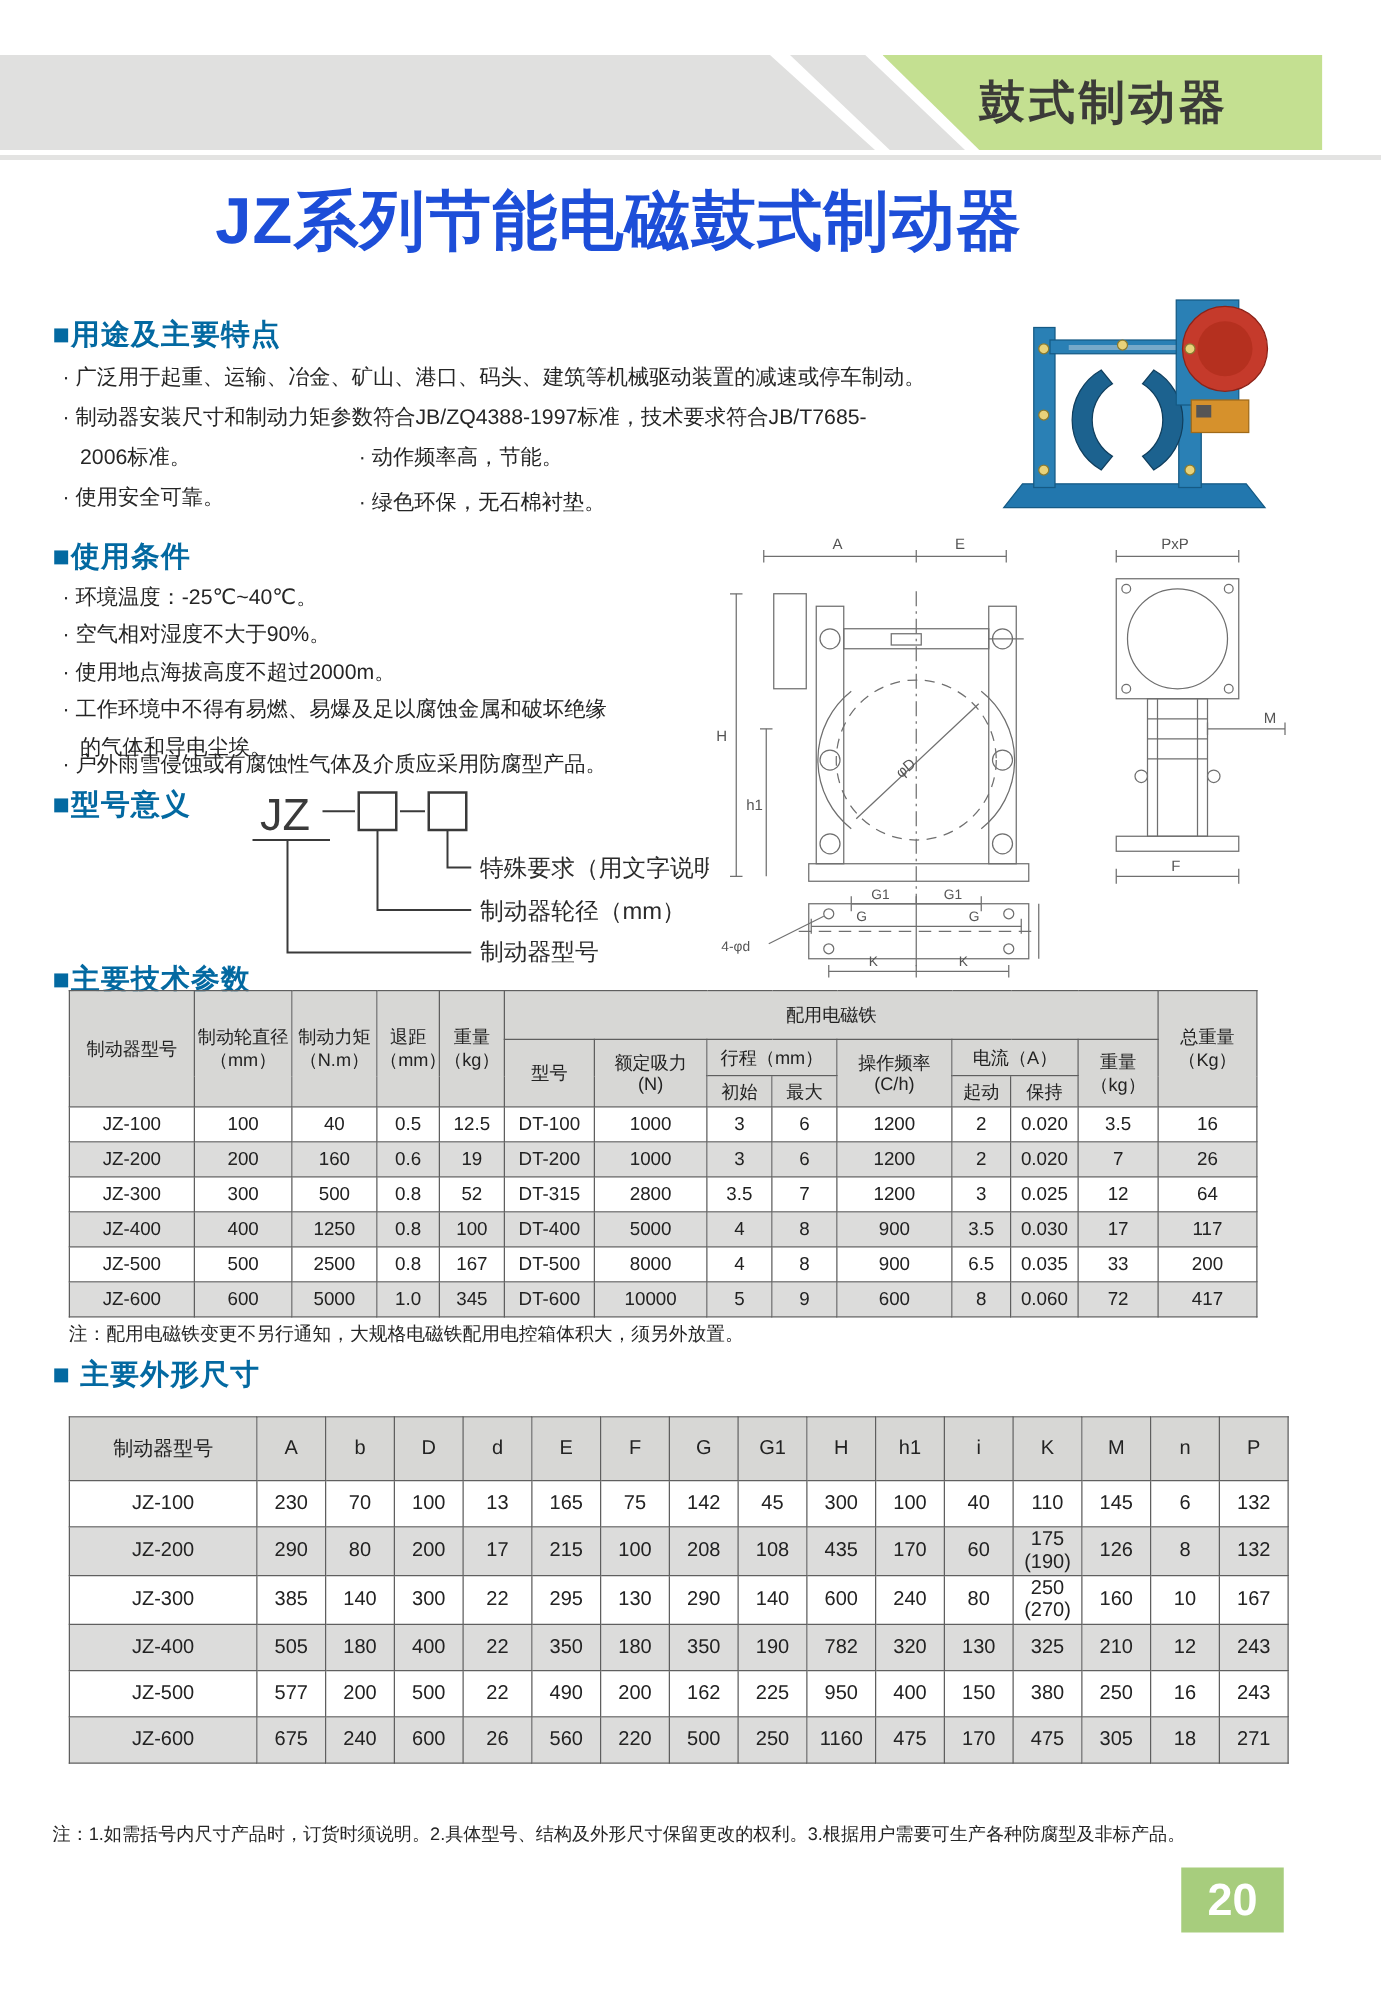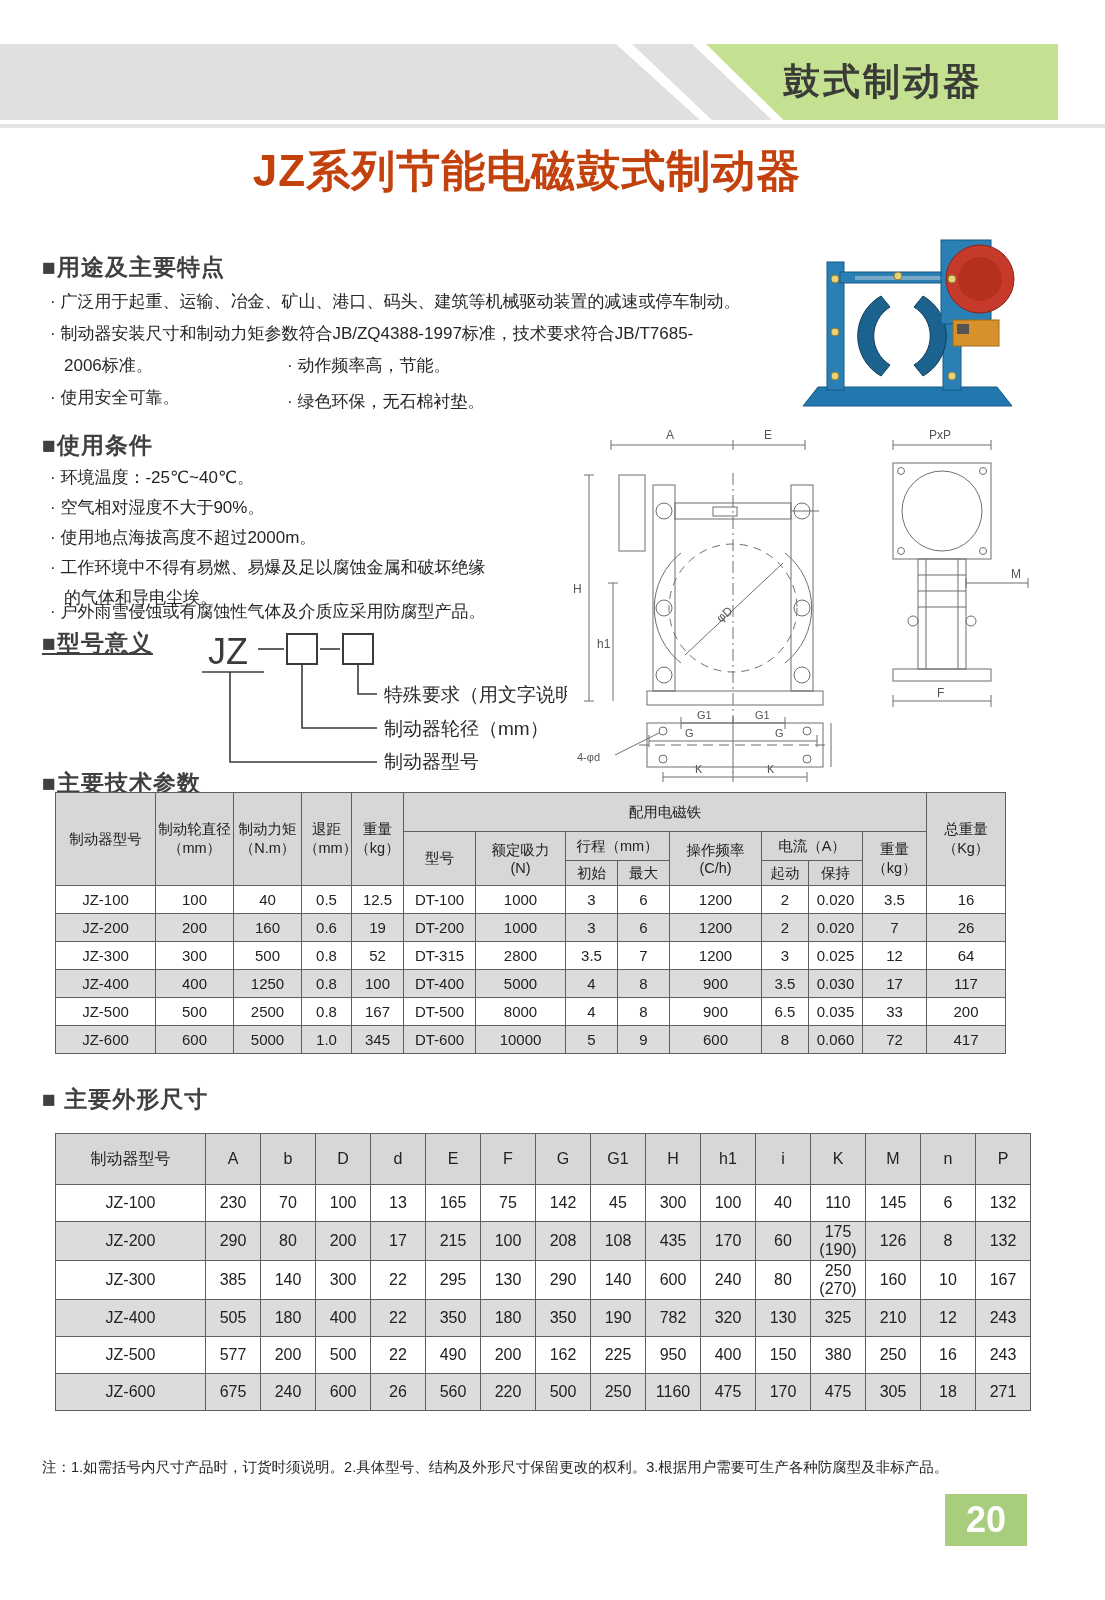--- a/index.html
+++ b/index.html
@@ -12,23 +12,23 @@
              clip-path:polygon(0 0,88% 0,100% 100%,0 100%);}
   .band-stripe{left:632px;top:44px;width:140px;height:76px;background:#e0e0df;
              clip-path:polygon(0 0,43% 0,100% 100%,57% 100%);}
   .band-green{left:706px;top:44px;width:352px;height:76px;background:#c4e091;
              clip-path:polygon(0 0,100% 0,100% 100%,22% 100%);
              line-height:76px;text-align:right;padding-right:75px;box-sizing:border-box;
              font-size:37px;font-weight:600;color:#3b3b38;letter-spacing:3px;}
   .band-line{left:0;top:124px;width:1105px;height:4px;background:#e3e3e2;}
 
   .page-title{left:0;top:142px;width:990px;text-align:center;
-              font-size:44px;font-weight:800;color:#c2410c;letter-spacing:1px;padding-left:32px;}
-
-  .sec-heading{font-size:23px;font-weight:700;color:#404040;letter-spacing:1px;}
+              font-size:52px;font-weight:800;color:#1d4ed8;letter-spacing:1px;}
+
+  .sec-heading{font-size:23px;font-weight:700;color:#0369a1;letter-spacing:1px;}
   .bullet{font-size:17px;font-weight:500;color:#252525;white-space:nowrap;}
   .note{font-size:15px;color:#252525;}
   .unit{font-size:15px;color:#252525;margin-top:28px;}
 
   table{border-collapse:collapse;table-layout:fixed;}
   th,td{border:1px solid #5f5f5f;text-align:center;vertical-align:middle;
         white-space:pre-line;color:#222;font-weight:400;padding:1px 2px;overflow:hidden;}
   th{background:#d7d7d5;}
   td{background:#ffffff;}
   tbody tr:nth-child(even) td{background:#dcdcdb;}
@@ -97,21 +97,21 @@
   </svg>
 
   <div class="abs sec-heading" style="left:42px;top:430px;">■使用条件</div>
   <div class="abs bullet" style="left:50px;top:466px;">· 环境温度：-25℃~40℃。</div>
   <div class="abs bullet" style="left:50px;top:496px;">· 空气相对湿度不大于90%。</div>
   <div class="abs bullet" style="left:50px;top:526px;">· 使用地点海拔高度不超过2000m。</div>
   <div class="abs bullet" style="left:50px;top:556px;">· 工作环境中不得有易燃、易爆及足以腐蚀金属和破坏绝缘</div>
   <div class="abs bullet" style="left:64px;top:586px;">的气体和导电尘埃。</div>
   <div class="abs bullet" style="left:50px;top:600px;">· 户外雨雪侵蚀或有腐蚀性气体及介质应采用防腐型产品。</div>
 
-  <div class="abs sec-heading" style="left:42px;top:628px;text-decoration:underline;">■型号意义</div>
+  <div class="abs sec-heading" style="left:42px;top:628px;">■型号意义</div>
   <svg class="abs" style="left:192px;top:620px;" width="375" height="150" viewBox="0 0 375 150">
     <g stroke="#3a3a3a" stroke-width="1.6" fill="none">
       <line x1="10" y1="52" x2="72" y2="52"></line>
       <line x1="66" y1="29" x2="92" y2="29"></line>
       <rect x="95" y="14" width="30" height="30" stroke-width="2"></rect>
       <line x1="128" y1="29" x2="148" y2="29"></line>
       <rect x="151" y="14" width="30" height="30" stroke-width="2"></rect>
       <polyline points="166,44 166,74 185,74"></polyline>
       <polyline points="110,44 110,108 185,108"></polyline>
       <polyline points="38,52 38,142 185,142"></polyline>
@@ -359,20 +359,21 @@
           <td>5</td>
           <td>9</td>
           <td>600</td>
           <td>8</td>
           <td>0.060</td>
           <td>72</td>
           <td>417</td>
         </tr>
       </tbody>
   </table>
+  <div class="abs note" style="left:55px;top:1058px;">注：配用电磁铁变更不另行通知，大规格电磁铁配用电控箱体积大，须另外放置。</div>
 
   <div class="abs sec-heading" style="left:42px;top:1084px;">■ 主要外形尺寸</div>
   <div class="abs unit" style="left:900px;top:1112px;width:130px;text-align:right;">单位:mm</div>
   <table id="dims-table" class="abs" style="left:55px;top:1133px;width:975px;">
     <colgroup>
       <col style="width:150px">
       <col style="width:55px">
         <col style="width:55px">
         <col style="width:55px">
         <col style="width:55px">

